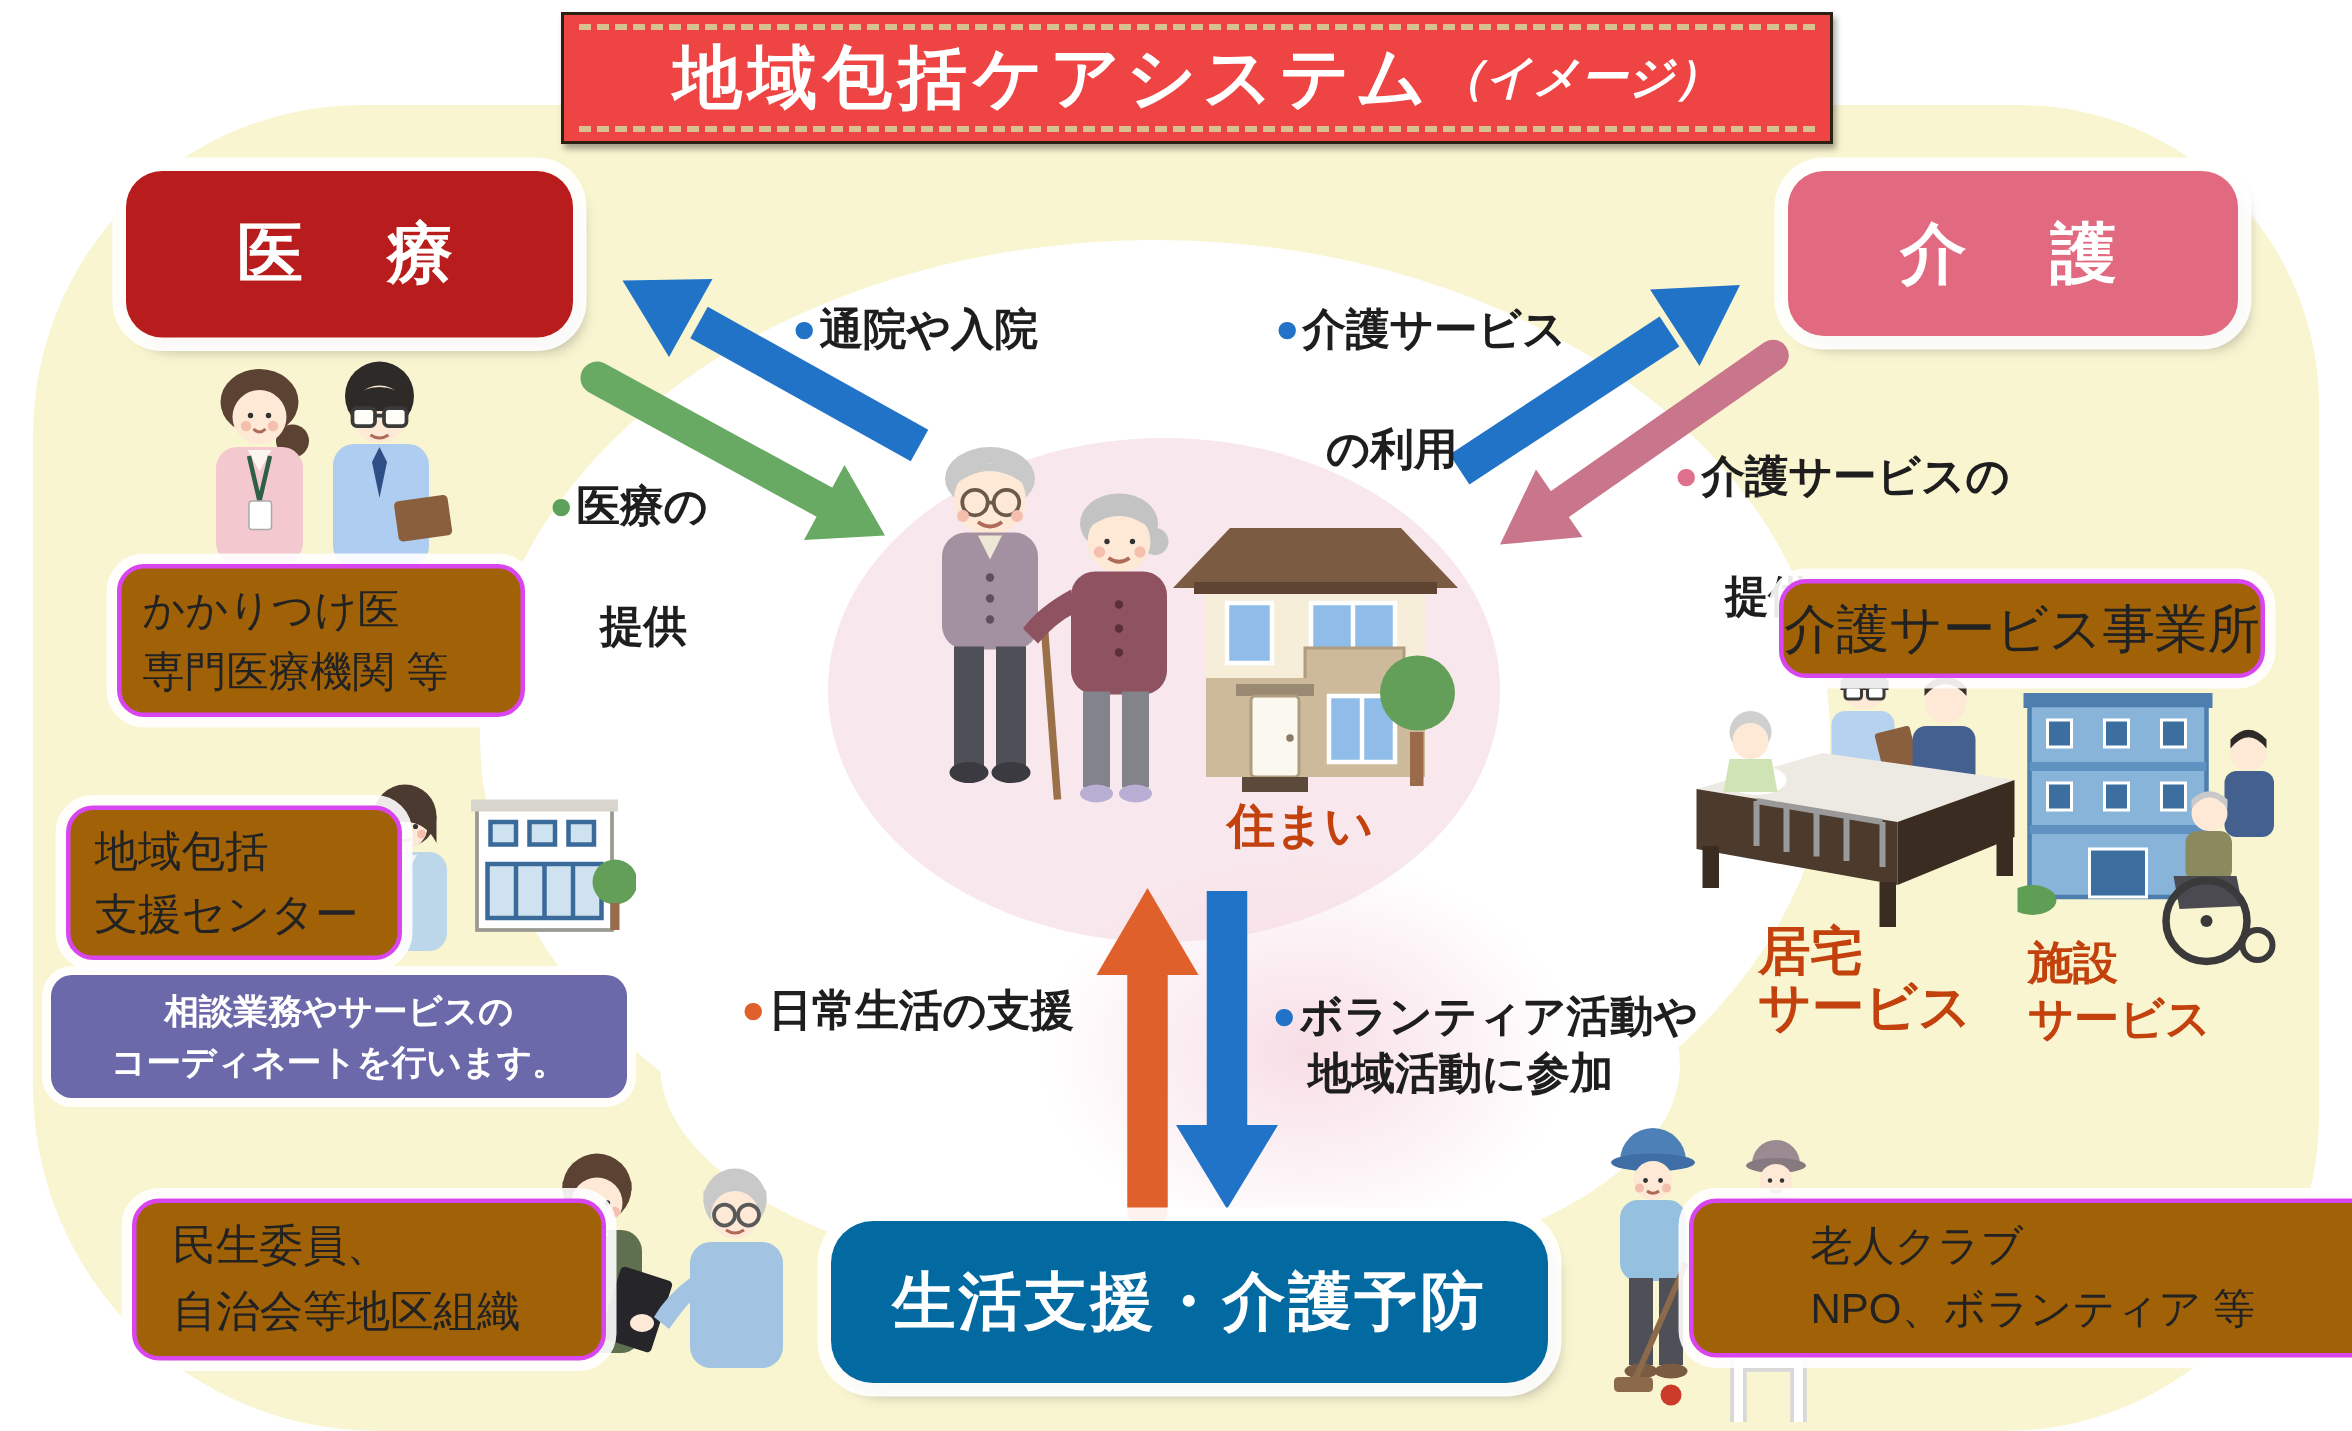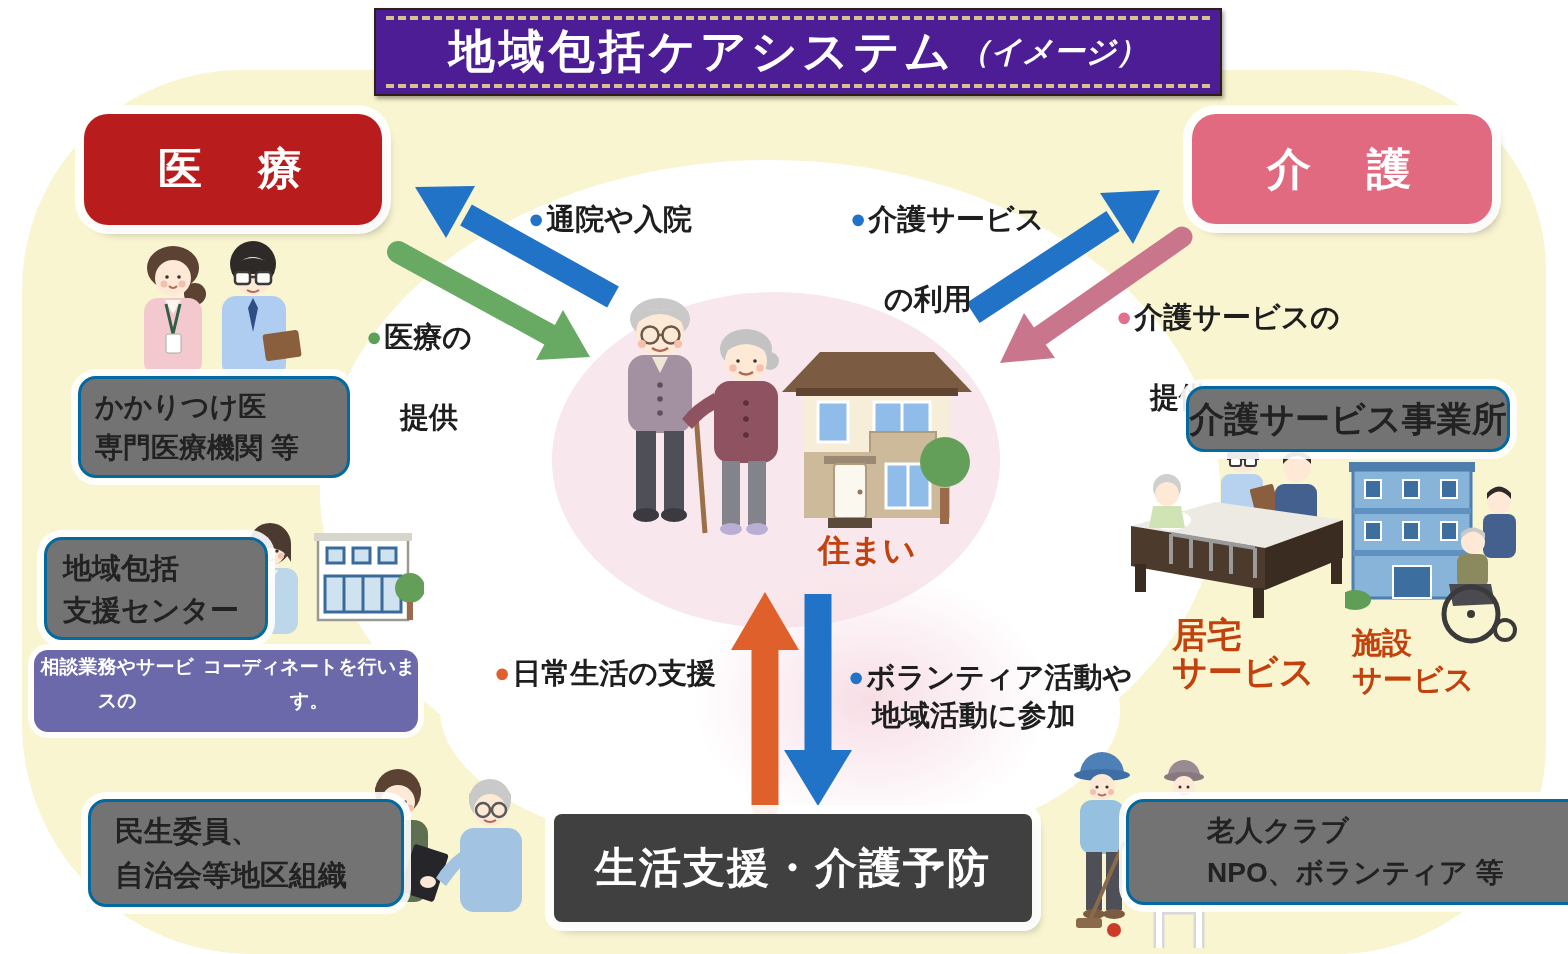--- a/index.html
+++ b/index.html
@@ -10,51 +10,51 @@
   
   .yellow-blob{left:22px;top:70px;width:1524px;height:884px;background:#f9f5d0;
     border-radius:220px 200px 210px 230px;z-index:0;}
   .white-blob{left:320px;top:160px;width:900px;height:660px;background:#fff;border-radius:50%;z-index:1;}
   .white-blob2{left:440px;top:560px;width:680px;height:300px;background:#fff;border-radius:50%;z-index:1;}
   .pink-ellipse{left:552px;top:292px;width:448px;height:336px;background:#f8e7ec;border-radius:50%;z-index:2;}
   .pink-glow{left:690px;top:570px;width:360px;height:260px;z-index:2;
     background:radial-gradient(ellipse at center,rgba(247,220,228,.95) 0%,rgba(247,220,228,0) 70%);}
 
   
-  .banner{left:374px;top:8px;width:844px;height:84px;background:#4c1d95;z-index:6;
+  .banner{left:374px;top:8px;width:844px;height:84px;background:#ef4444;z-index:6;
     border:2px solid #2c2015;box-shadow:2px 3px 4px rgba(0,0,0,.35);
     display:flex;align-items:center;justify-content:center;}
   .banner::before{content:"";position:absolute;left:10px;right:10px;top:6px;bottom:6px;
     border-top:4px dashed #d9c08f;border-bottom:4px dashed #d9c08f;}
   .banner-title{color:#fff;font-size:46px;font-weight:700;letter-spacing:4px;}
   .banner-sub{color:#fff;font-size:31px;font-weight:700;font-style:italic;margin-left:4px;}
 
   
   .node{z-index:5;display:flex;align-items:center;justify-content:center;color:#fff;font-weight:700;
     box-shadow:0 0 0 9px rgba(255,255,255,.92),6px 8px 9px rgba(90,90,90,.45);}
   .node-medical{left:84px;top:114px;width:298px;height:111px;background:#b91c1c;border-radius:24px;
     font-size:44px;letter-spacing:6px;}
   .node-care{left:1192px;top:114px;width:300px;height:110px;background:#e26a80;border-radius:24px;
     font-size:44px;letter-spacing:6px;}
-  .node-life{left:554px;top:814px;width:478px;height:108px;background:#404040;border-radius:8px;
+  .node-life{left:554px;top:814px;width:478px;height:108px;background:#0369a1;border-radius:28px;
     font-size:42px;letter-spacing:2px;}
 
   
-  .wbox{background:#737373;border:3px solid #0369a1;border-radius:18px;z-index:5;
-    box-shadow:0 0 0 7px rgba(255,255,255,.9);font-weight:700;color:#222;
+  .wbox{background:#a16207;border:3px solid #d946ef;border-radius:18px;z-index:5;
+    box-shadow:0 0 0 7px rgba(255,255,255,.9);font-weight:400;color:#222;
     display:flex;flex-direction:column;justify-content:center;}
   .wbox .ln{display:block;}
   .box-providers{left:78px;top:376px;width:252px;height:96px;font-size:28px;line-height:41px;padding-left:14px;}
   .box-center{left:44px;top:537px;width:202px;height:97px;font-size:29px;line-height:42px;padding-left:16px;}
   .box-civic{left:88px;top:799px;width:286px;height:102px;font-size:29px;line-height:44px;padding-left:24px;}
   .box-office{left:1186px;top:386px;width:318px;height:60px;font-size:35px;align-items:center;}
   .box-clubs{left:1126px;top:799px;width:396px;height:100px;font-size:28px;line-height:42px;padding-left:78px;}
   .box-note{left:34px;top:650px;width:384px;height:82px;background:#6b69a9;border:none;border-radius:14px;
-    z-index:5;color:#fff;font-weight:700;font-size:19px;line-height:34px;text-align:center;
-    display:flex;flex-direction:row;justify-content:center;box-shadow:0 0 0 6px rgba(255,255,255,.9);}
+    z-index:5;color:#fff;font-weight:700;font-size:23px;line-height:34px;text-align:center;
+    display:flex;flex-direction:column;justify-content:center;box-shadow:0 0 0 6px rgba(255,255,255,.9);}
 
   
   .albl{z-index:5;font-size:29px;font-weight:600;line-height:38px;color:#1e1e1e;white-space:nowrap;}
   .albl .b{font-size:27px;vertical-align:1px;margin-right:2px;}
   .b-blue{color:#2173c8;} .b-green{color:#5ba15a;} .b-pink{color:#e0718d;} .b-orange{color:#e0602c;}
   .ind{padding-left:34px;margin-top:42px;}
 
   .cap{z-index:5;font-weight:700;color:#c2410c;}
   .cap-sumai{left:818px;top:529px;font-size:32px;}
   .cap-home{left:1172px;top:616px;font-size:35px;line-height:37px;}

